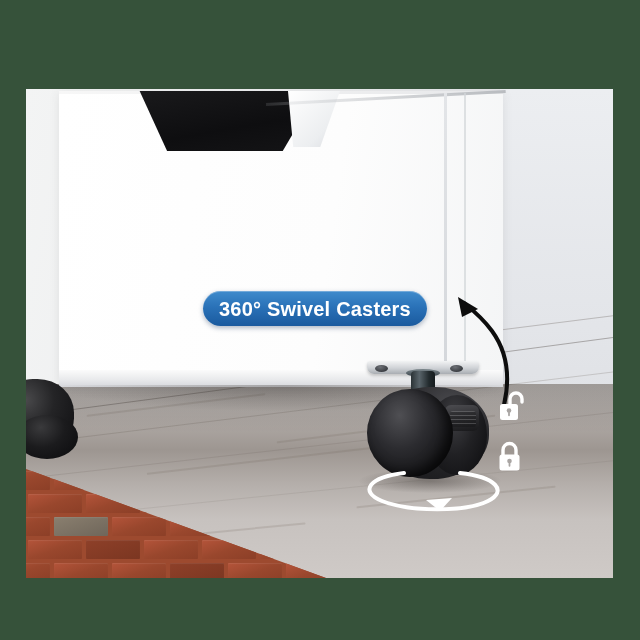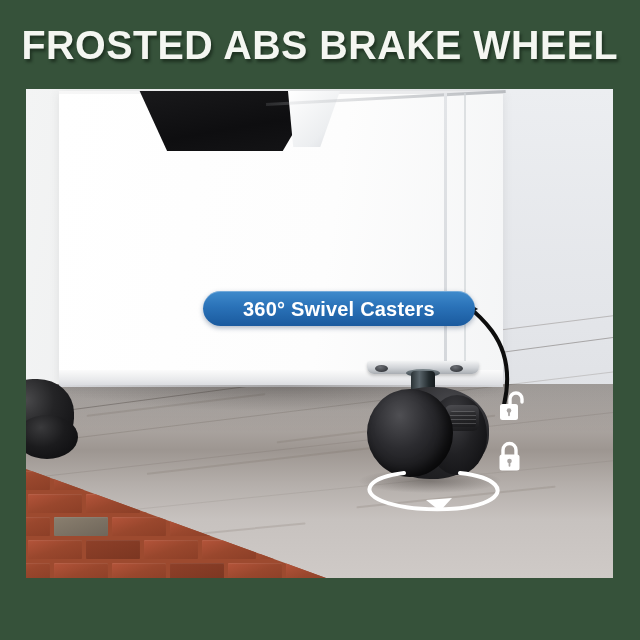--- a/index.html
+++ b/index.html
@@ -339,21 +339,21 @@
     height: 120px;
     pointer-events: none;
   }
 
   
   .badge {
     position: absolute;
     left: 177px;
     top: 202px;
     height: 35px;
-    padding: 0 40px;
+    padding: 0 16px;
     display: flex;
     align-items: center;
     justify-content: center;
     border-radius: 18px;
     background: linear-gradient(180deg, #3f8bcc 0%, #2a72b8 45%, #1a5a9e 100%);
     box-shadow: 0 2px 5px rgba(20,50,90,0.35),
                 inset 0 1px 0 rgba(255,255,255,0.28);
   }
   .badge-text {
     font-family: "Liberation Sans", sans-serif;
@@ -372,23 +372,20 @@
     height: 34px;
   }
   .lock-unlocked { left: 472px; top: 302px; }
   .lock-locked   { left: 472px; top: 352px; }
 </style>
 </head>
 <body>
 
 <div class="poster">
 
-  <div class="title-bar">
-    <div class="title-text">FROSTED ABS BRAKE WHEEL</div>
-  </div>
 
   <div class="photo">
 
     <div class="wall"></div>
     <div class="wall-right"></div>
 
     <div class="floor">
       <div class="floor-plank" style="top:8px;  transform: rotate(-7.2deg);"></div>
       <div class="floor-plank" style="top:34px; transform: rotate(-7.6deg); background: rgba(70,62,57,0.38);"></div>
       <div class="floor-plank" style="top:62px; transform: rotate(-7.0deg); background: rgba(95,85,78,0.22);"></div>

